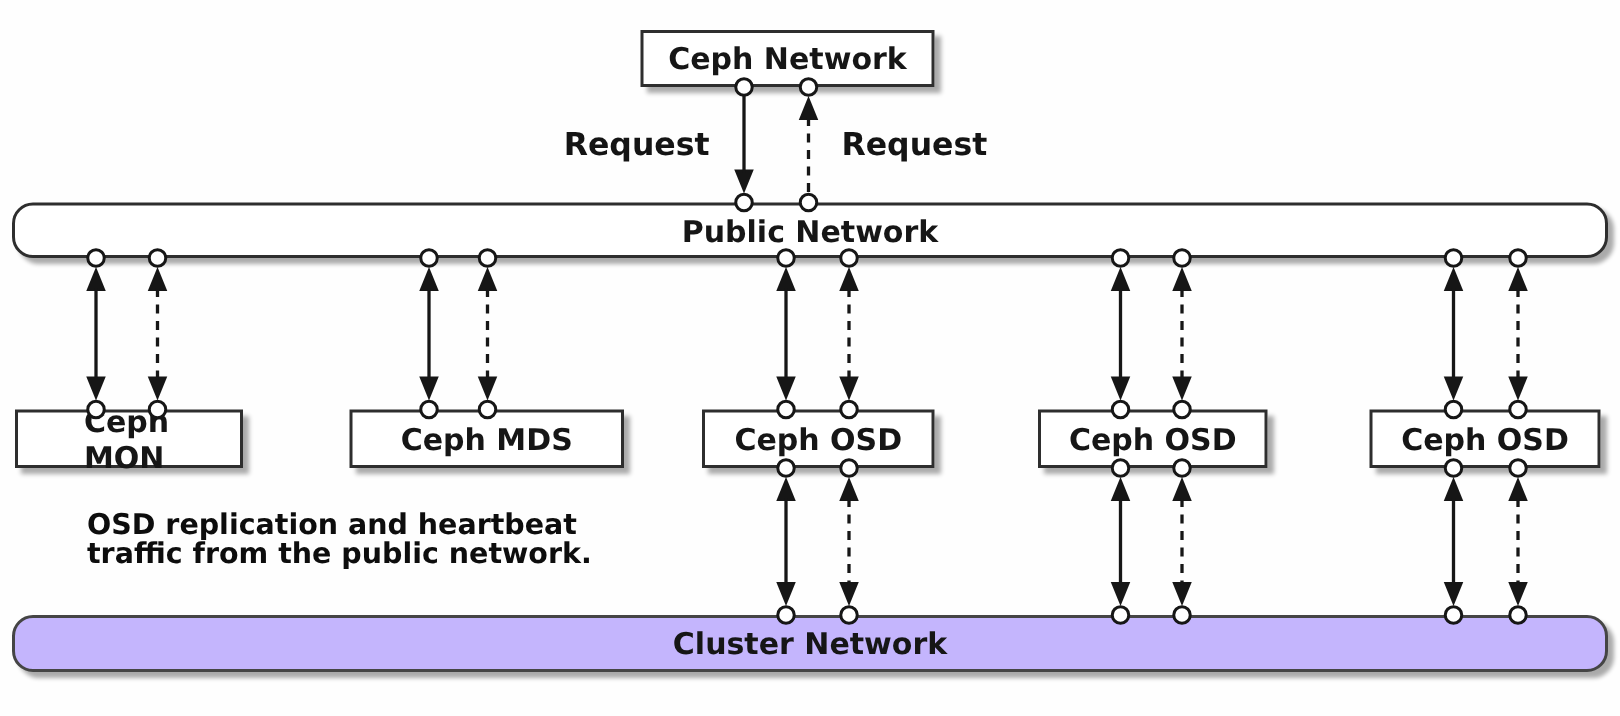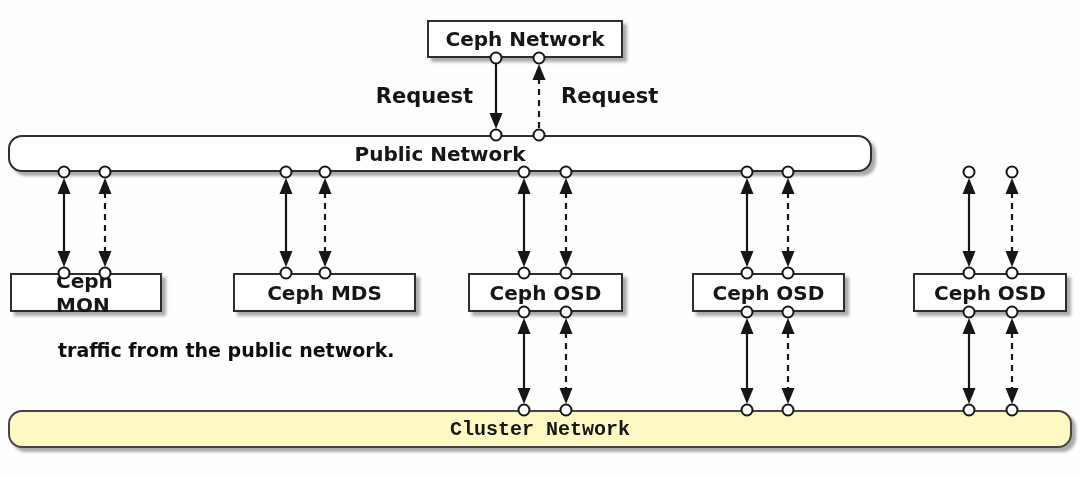--- a/index.html
+++ b/index.html
@@ -7,23 +7,23 @@
     position:relative;width:1080px;height:477px;background:#fefefe;
     font-family:"DejaVu Sans","Liberation Sans",sans-serif;overflow:hidden;
   }
   .box{
     position:absolute;background:#ffffff;border:2px solid #2e2e2e;
     box-shadow:4px 4px 3px rgba(0,0,0,.33);
     display:flex;align-items:center;justify-content:center;
     font-weight:bold;font-size:20px;color:#161616;z-index:2;box-sizing:border-box;
   }
   .bar{border-radius:14px;border-width:2.5px;}
-  .clu{background:#fef9c3;border-color:#454545;font-family:Liberation Mono, monospace;}
+  .clu{background:#c4b5fd;border-color:#454545;}
   .client{left:427px;top:20px;width:196px;height:38px;}
-  .pub{left:8px;top:135px;width:864px;height:37px;}
+  .pub{left:8px;top:135px;width:1064px;height:37px;}
   .cluster-bar{left:8px;top:410px;width:1064px;height:38px;}
   .mon{left:10px;top:273px;width:152px;height:39px;padding-left:44px;}
   .mds{left:233px;top:273px;width:183px;height:39px;}
   .osd1{left:468px;top:273px;width:155px;height:39px;}
   .osd2{left:692px;top:273px;width:153px;height:39px;}
   .osd3{left:913px;top:273px;width:154px;height:39px;}
   .flow-label{
     position:absolute;font-weight:bold;font-size:21px;color:#141414;z-index:3;
   }
   .request{left:318px;top:84px;width:155px;text-align:right;}
@@ -60,20 +60,21 @@
     <span>Ceph OSD</span>
   </div>
   <div class="box osd2">
     <span>Ceph OSD</span>
   </div>
   <div class="box osd3">
     <span>Ceph OSD</span>
   </div>
 
   <div class="note">
+    <div>OSD replication and heartbeat</div>
     <div>traffic from the public network.</div>
   </div>
 
   <div class="box bar clu cluster-bar">
     <span>Cluster Network</span>
   </div>
 
   <svg id="links" width="1080" height="477">
       <polygon points="496,129 489.5,113 502.5,113" fill="#161616"></polygon>
       <line x1="496" y1="63" x2="496" y2="115" stroke="#161616" stroke-width="2.2"></line>

